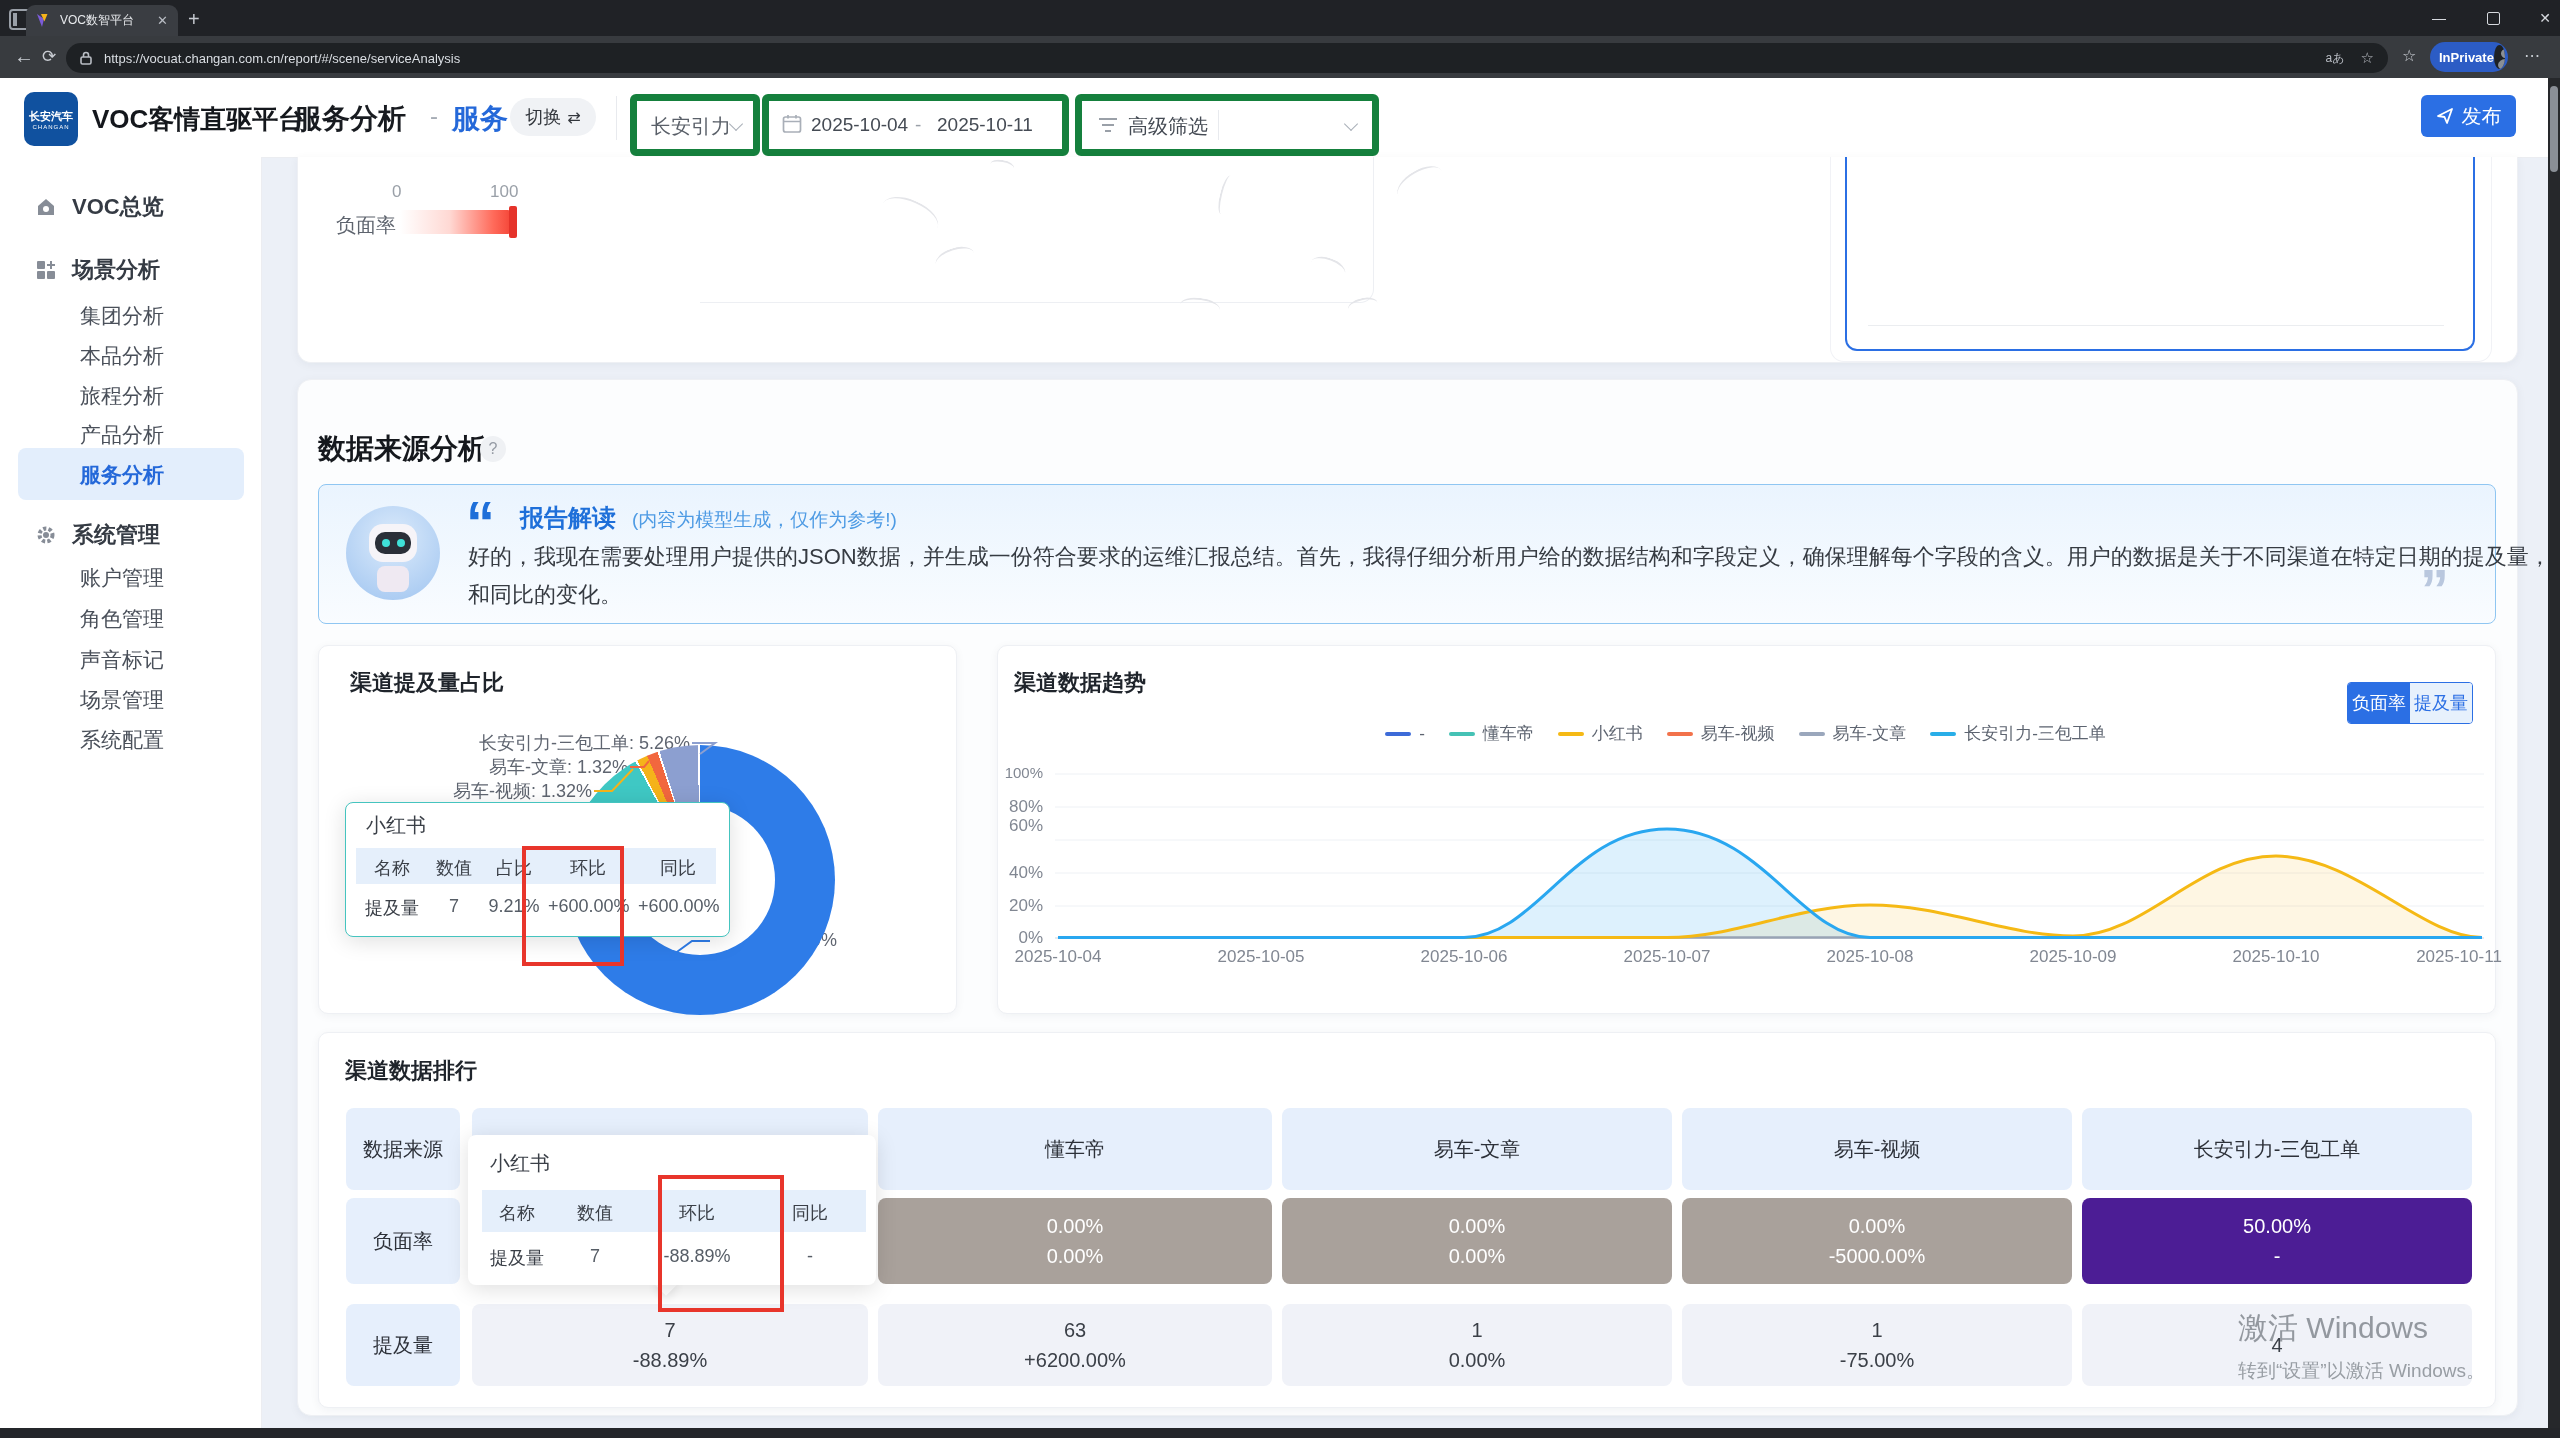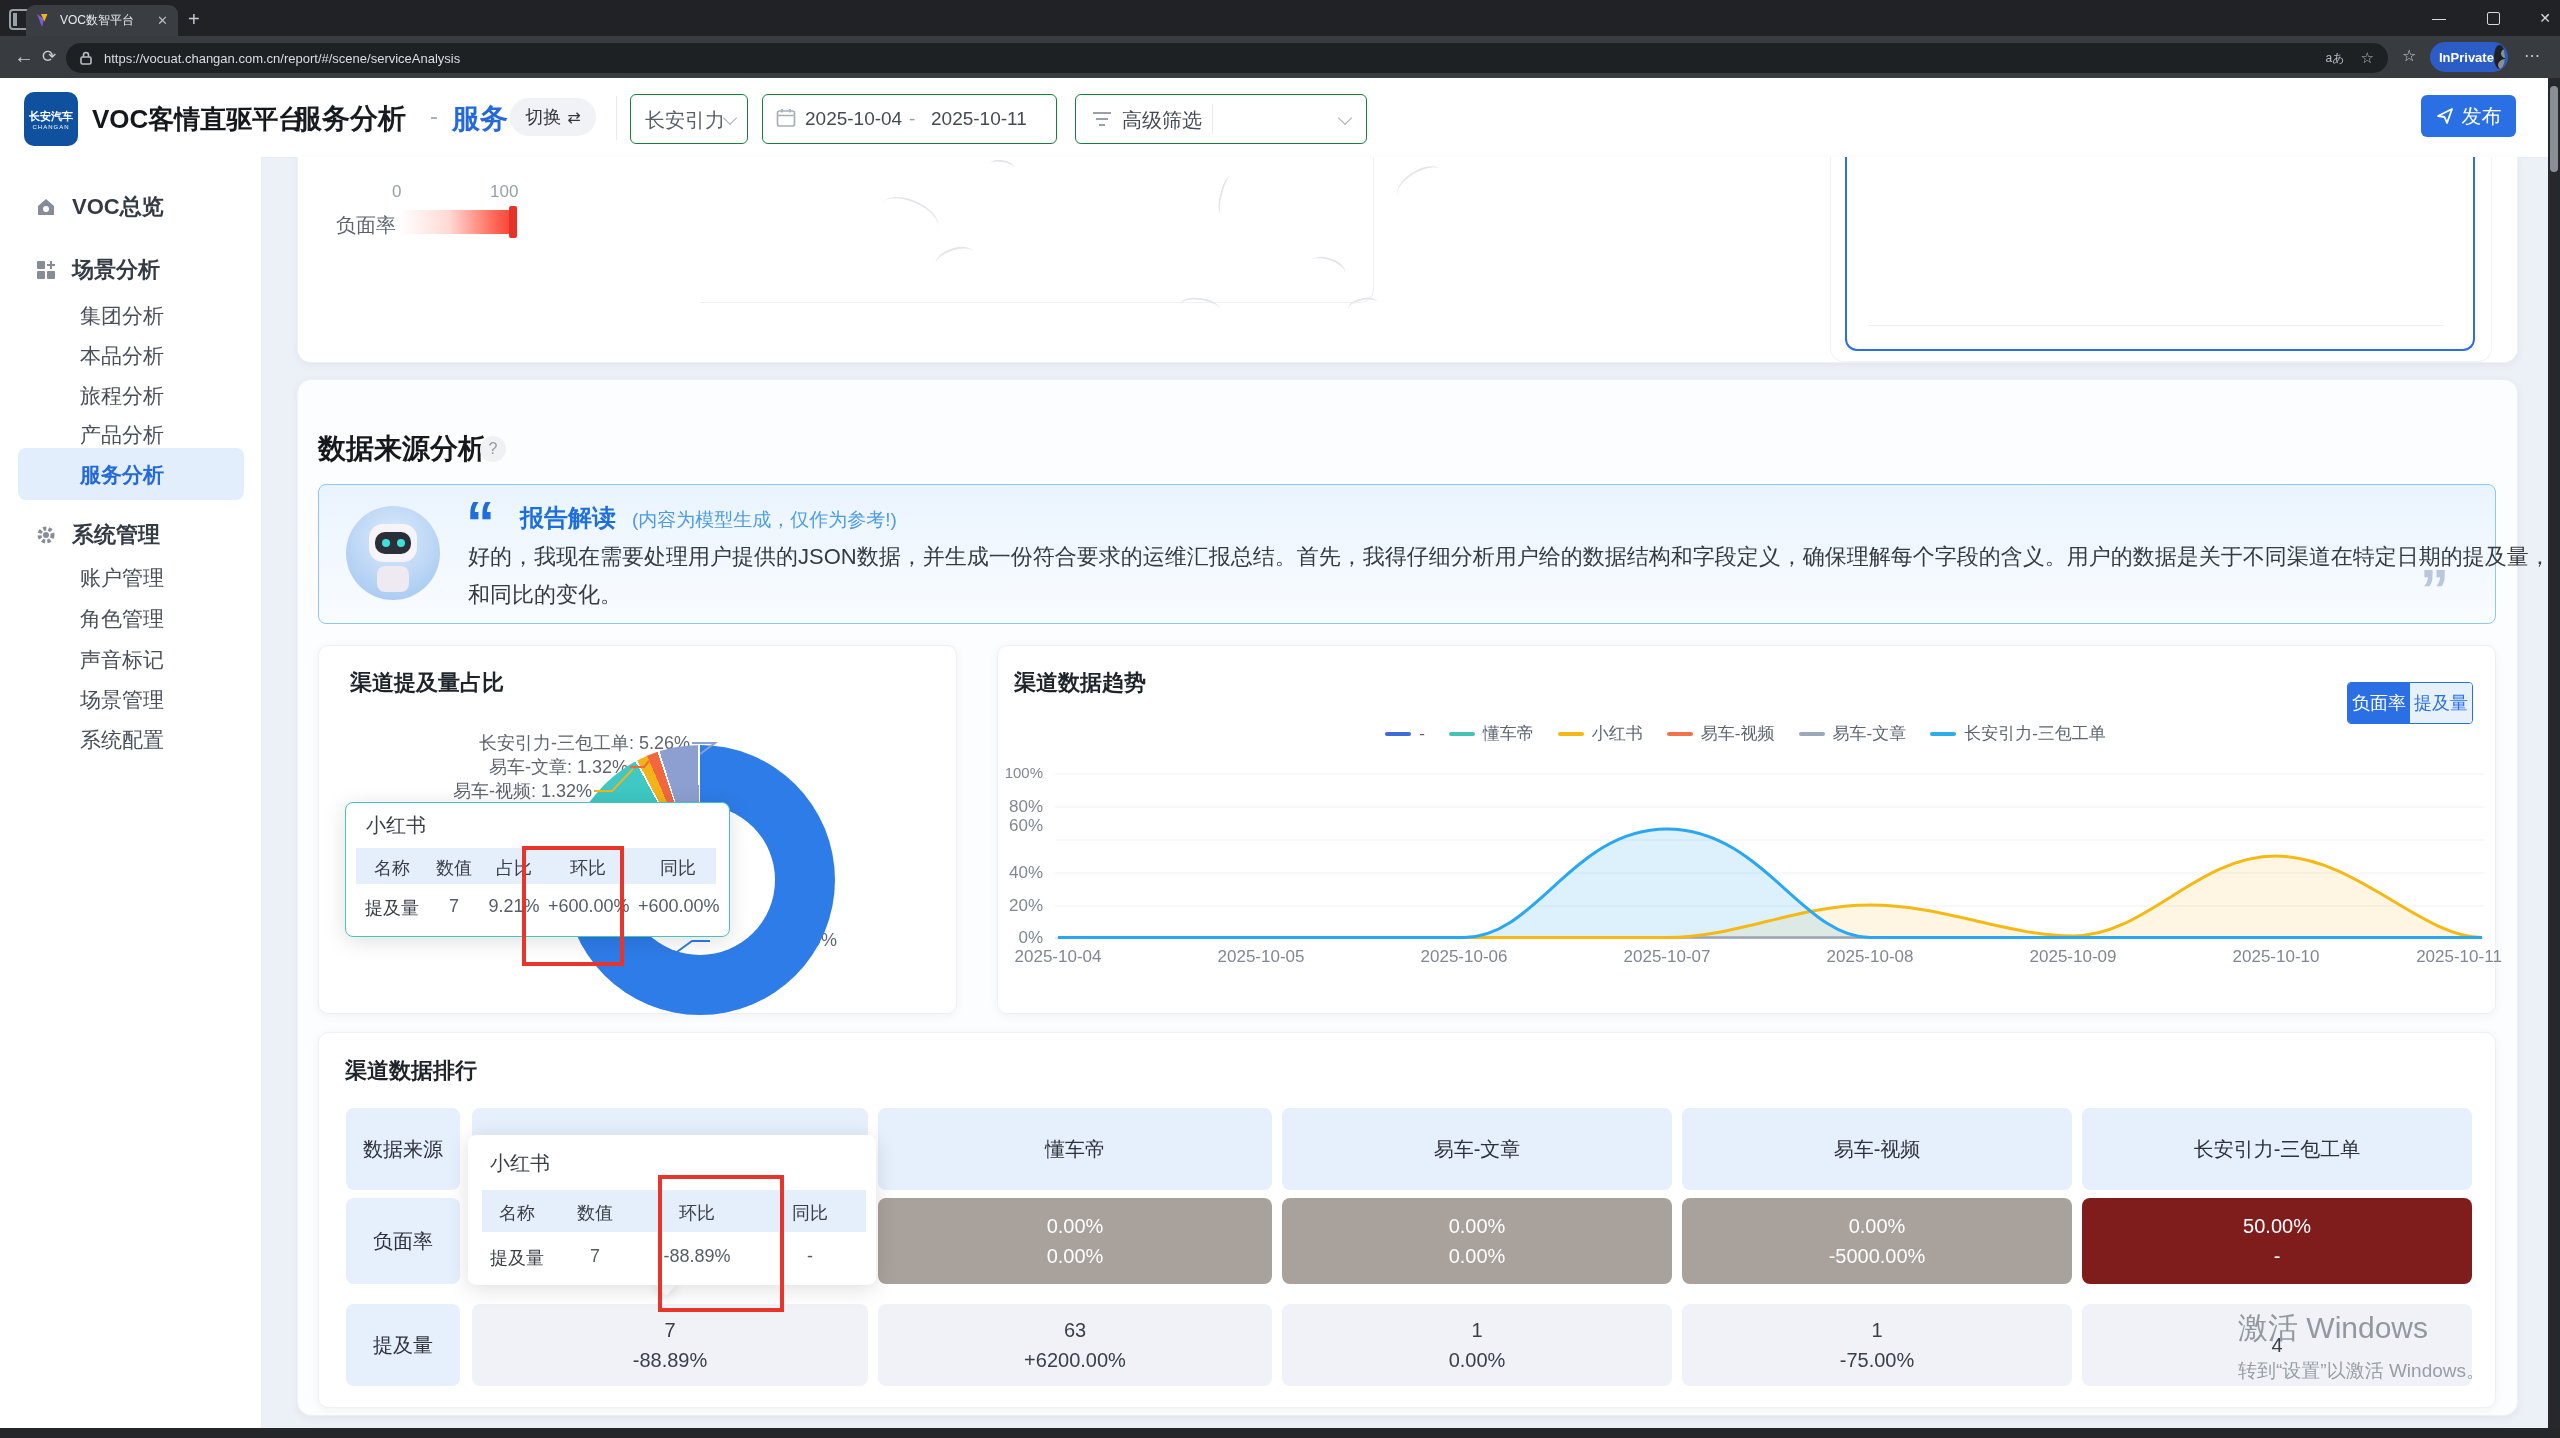--- a/index.html
+++ b/index.html
@@ -14,38 +14,38 @@
   .toolbar{left:0;top:36px;width:2560px;height:42px;background:#383B3F;}
   .tab{left:26px;top:5px;width:152px;height:31px;background:#3A3D42;border-radius:9px 9px 0 0;
     display:flex;align-items:center;color:#E8EAED;font-size:12px;}
   .urlpill{left:66px;top:43px;width:2322px;height:30px;background:#1E2124;border-radius:15px;
     display:flex;align-items:center;color:#DADEE3;font-size:13px;}
   .winbtn{position:absolute;top:6px;color:#D6D9DE;font-size:14px;width:30px;height:24px;
     display:flex;align-items:center;justify-content:center;}
   .chromeicon{position:absolute;color:#C6CAD0;}
   
   .appheader{left:0;top:78px;width:2560px;height:79px;background:#fff;border-bottom:1px solid #EBEDF1;}
-  .hbox{position:absolute;border:1px solid #15803d;border-radius:6px;background:#fff;}
+  .hbox{position:absolute;border:7px solid #15803d;border-radius:6px;background:#fff;}
   .chev{display:inline-block;width:9px;height:9px;border-right:1.5px solid #A9AFB8;
     border-bottom:1.5px solid #A9AFB8;transform:rotate(45deg);}
   
   .sidebar{left:0;top:157px;width:261px;height:1271px;background:#fff;border-right:1px solid #ECEDF1;}
   .navgroup{position:absolute;left:36px;display:flex;align-items:center;gap:16px;
     font-size:22px;font-weight:bold;color:#353B44;}
   .navsub{position:absolute;left:80px;font-size:21px;color:#4A505A;}
   .navicon{width:20px;height:20px;display:inline-block;}
   
   .grid{position:absolute;left:346px;top:1108px;display:grid;
     grid-template-columns:114px 12px 396px 10px 394px 10px 390px 10px 390px 10px 390px;
     grid-template-rows:82px 8px 86px 20px 82px;}
   .cell{border-radius:8px;display:flex;flex-direction:column;align-items:center;
     justify-content:center;font-size:20px;line-height:30px;}
   .hd{background:#E6EFFC;color:#2D3139;}
   .taupe{background:#A9A19B;color:#FFFFFF;}
-  .khaki{background:#7f1d1d;color:#FFFFFF;}
+  .khaki{background:#4c1d95;color:#FFFFFF;}
   .lite{background:#F0F2F8;color:#3B4048;}
   .tipbox{position:absolute;background:#fff;border-radius:8px;box-shadow:0 4px 22px rgba(0,0,0,.13);}
   .tiphead{position:absolute;background:#E5EFFB;}
   .tipcol{position:absolute;width:80px;text-align:center;font-size:18px;color:#3A3F47;}
   .redrect{position:absolute;border:4px solid #E8352B;z-index:50;}
   .doodle{position:absolute;border-top:2px solid #E4E5E9;border-radius:50%;}
   .legend-sw{width:26px;height:4px;border-radius:2px;display:inline-block;}
   .callout{position:absolute;font-size:18px;color:#5F6570;white-space:nowrap;}
   .donut{position:absolute;left:565px;top:745px;width:270px;height:270px;border-radius:50%;
     background:conic-gradient(#2E7CE8 0 82.7%,#fff 82.7% 83.05%,#3FC8C4 83.05% 92.05%,#fff 92.05% 92.3%,

